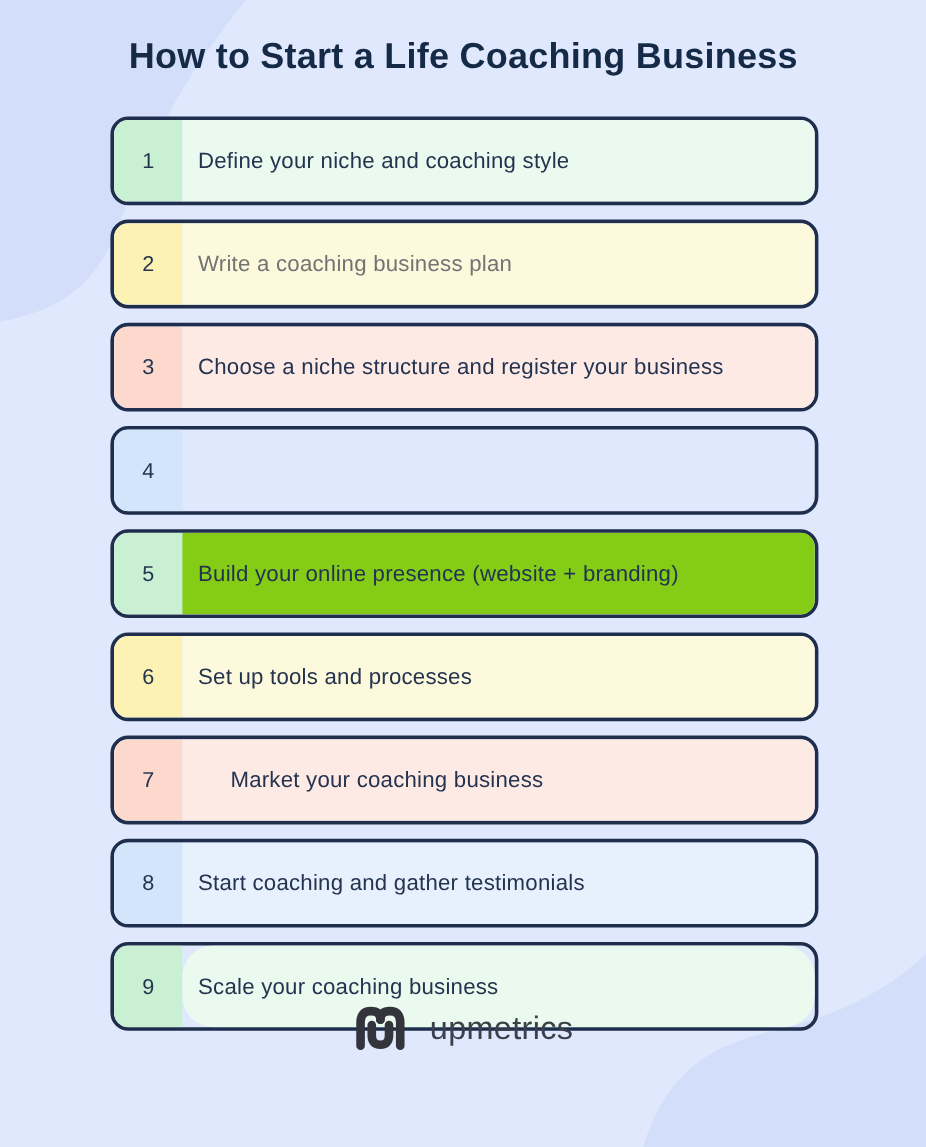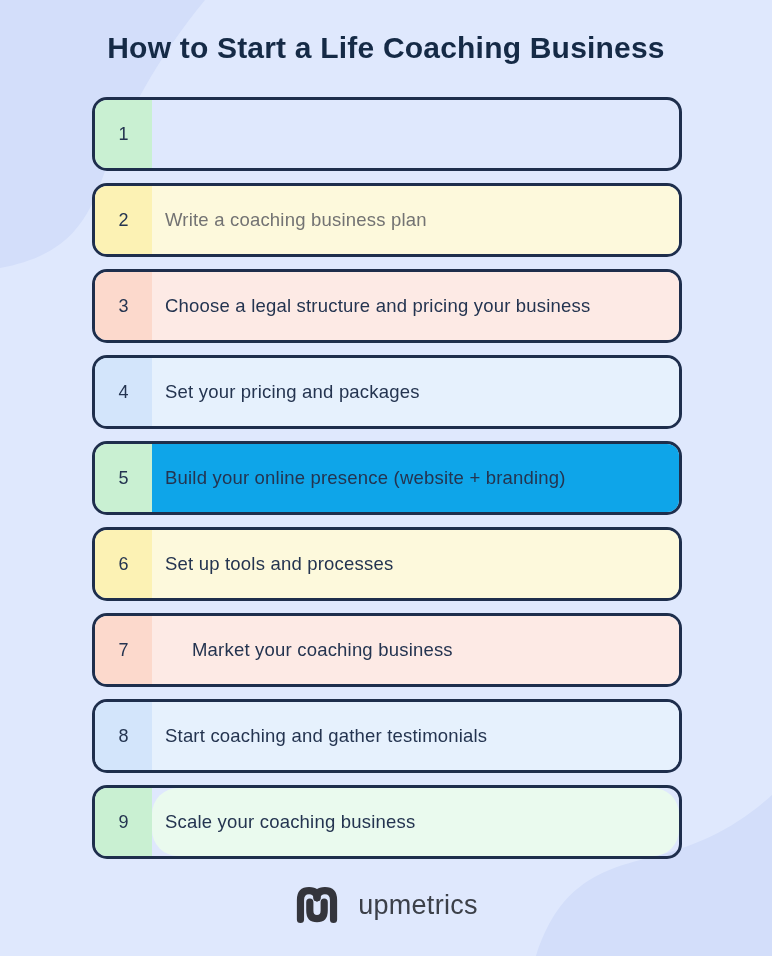--- a/index.html
+++ b/index.html
@@ -50,21 +50,21 @@
     flex: 1;
     display: flex;
     align-items: center;
     padding-left: 13px;
     font-size: 18.5px;
     letter-spacing: 0.2px;
     color: #243450;
   }
   .footer {
     position: absolute;
-    top: 883px; left: 0; right: 0;
+    top: 835px; left: 0; right: 0;
     display: flex;
     align-items: center;
     justify-content: center;
     gap: 18px;
   }
   .logo-mark { width: 46px; height: 44px; }
   .logo-text {
     font-size: 27px;
     color: #3c4049;
     letter-spacing: 0.3px;
@@ -78,36 +78,36 @@
   <path d="M772,956 L772,795 C735,828 700,845 648,858 C595,871 558,888 536,956 Z" fill="#d3defa"></path>
 </svg>
 
 <div class="page">
 
   <h1 class="title" style="color: rgb(21, 42, 70);">How to Start a Life Coaching Business</h1>
 
   <div class="cards">
     <div class="step-card" style="border-color: rgb(30, 46, 76);">
       <div class="num" style="background: rgb(201, 240, 210); color: rgb(36, 52, 80);">1</div>
+      <div class="body" style="background: rgb(234, 250, 238); color: rgb(36, 52, 80);">Define your niche and coaching style</div>
     </div>
     <div class="step-card" style="border-color: rgb(30, 46, 76);">
       <div class="num" style="background: rgb(252, 242, 180); color: rgb(36, 52, 80);">2</div>
       <div class="body" style="background: rgb(253, 249, 220); color: #737373;">Write a coaching business plan</div>
     </div>
     <div class="step-card" style="border-color: rgb(30, 46, 76);">
       <div class="num" style="background: rgb(252, 217, 204); color: rgb(36, 52, 80);">3</div>
-      <div class="body" style="background: rgb(253, 234, 229); color: rgb(36, 52, 80);">Choose a legal structure and pricing your business</div>
+      <div class="body" style="background: rgb(253, 234, 229); color: rgb(36, 52, 80);">Choose a niche structure and register your business</div>
     </div>
     <div class="step-card" style="border-color: rgb(30, 46, 76);">
       <div class="num" style="background: rgb(211, 229, 251); color: rgb(36, 52, 80);">4</div>
-      <div class="body" style="background: rgb(230, 241, 253); color: rgb(36, 52, 80);">Set your pricing and packages</div>
     </div>
     <div class="step-card" style="border-color: rgb(30, 46, 76);">
       <div class="num" style="background: rgb(201, 240, 210); color: rgb(36, 52, 80);">5</div>
-      <div class="body" style="background: #0ea5e9; color: rgb(36, 52, 80);">Build your online presence (website + branding)</div>
+      <div class="body" style="background: #84cc16; color: rgb(36, 52, 80);">Build your online presence (website + branding)</div>
     </div>
     <div class="step-card" style="border-color: rgb(30, 46, 76);">
       <div class="num" style="background: rgb(252, 242, 180); color: rgb(36, 52, 80);">6</div>
       <div class="body" style="background: rgb(253, 249, 220); color: rgb(36, 52, 80);">Set up tools and processes</div>
     </div>
     <div class="step-card" style="border-color: rgb(30, 46, 76);">
       <div class="num" style="background: rgb(252, 217, 204); color: rgb(36, 52, 80);">7</div>
       <div class="body" style="background: rgb(253, 234, 229); color: rgb(36, 52, 80); padding-left: 40px;">Market your coaching business</div>
     </div>
     <div class="step-card" style="border-color: rgb(30, 46, 76);">

